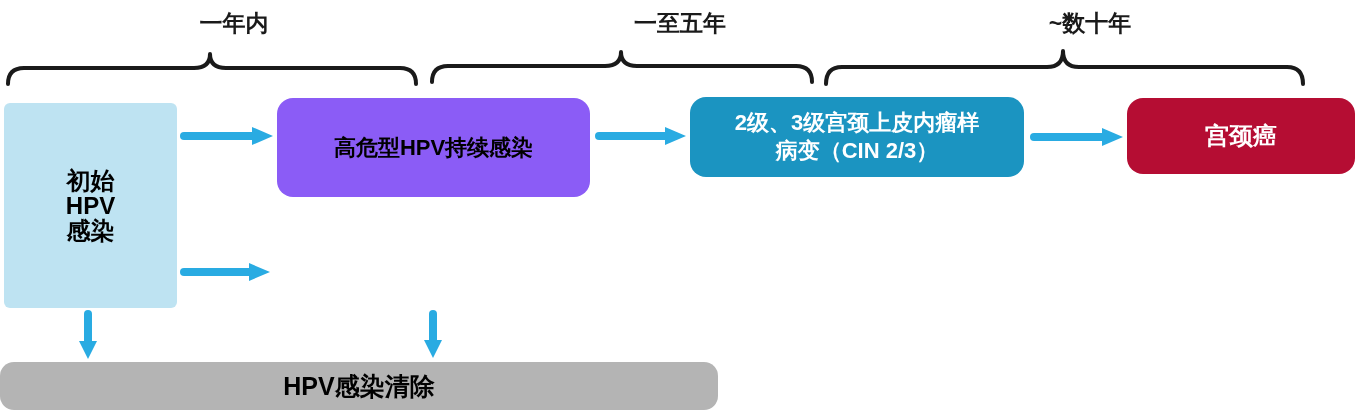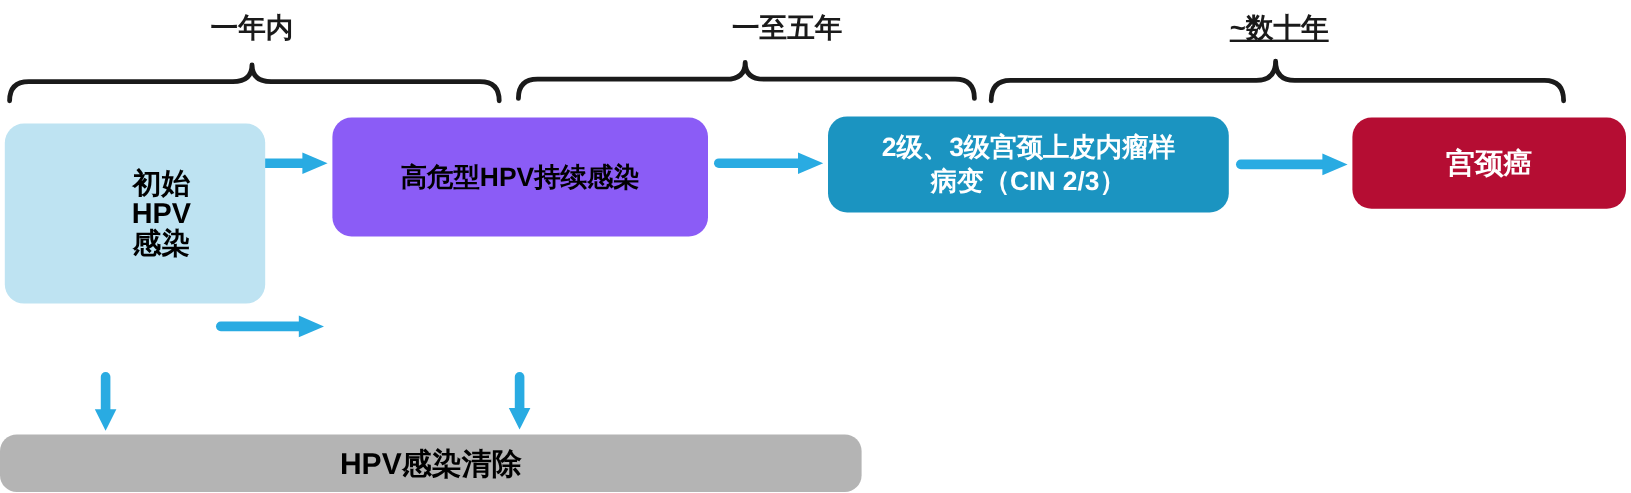--- a/index.html
+++ b/index.html
@@ -17,39 +17,40 @@
     width:1359px; height:411px;
     pointer-events:none;
   }
   .tlabel {
     position:absolute;
     transform:translateX(-50%);
     font-size:23px;
     font-weight:bold;
     color:#1a1a1a;
     white-space:nowrap;
+    margin-left:24px;
   }
   .tlabel-1 { left:210px;  top:8px; }
   .tlabel-2 { left:656px;  top:8px; }
-  .tlabel-3 { left:1066px; top:8px;text-decoration:underline; }
+  .tlabel-3 { left:1066px; top:8px; }
 
   .node {
     position:absolute;
     display:flex;
     flex-direction:column;
     align-items:center;
     justify-content:center;
     text-align:center;
     font-weight:bold;
     color:#000000;
   }
   .node-initial {
-    left:4px; top:103px; width:173px; height:150px;
-    background:#bee3f2; border-radius:16px;
-    font-size:24px; line-height:25px;padding-left:44px;
+    left:4px; top:103px; width:173px; height:205px;
+    background:#bee3f2; border-radius:6px;
+    font-size:24px; line-height:25px;
   }
   .node-persistent {
     left:277px; top:98px; width:313px; height:99px;
     background:#8b5cf6; border-radius:16px;
     font-size:22px; line-height:27px;
   }
   .node-cin23 {
     left:690px; top:97px; width:334px; height:80px;
     background:#1b94c1; border-radius:16px;
     color:#ffffff;

